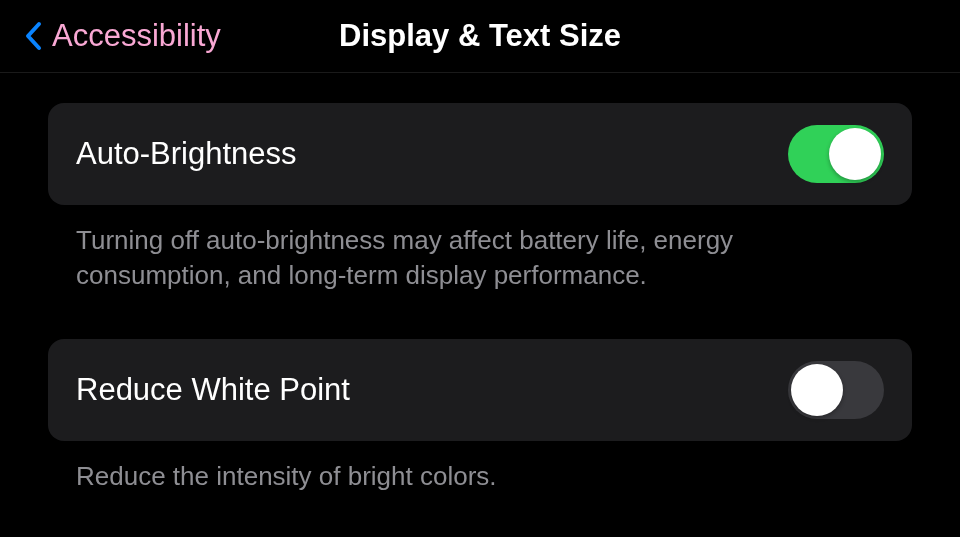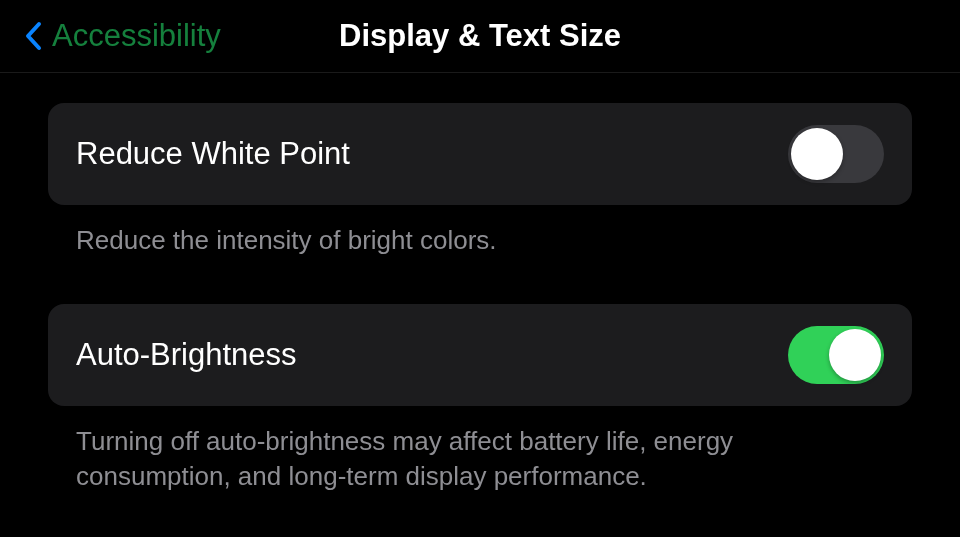--- a/index.html
+++ b/index.html
@@ -41,21 +41,21 @@
     }
     
     .back-chevron svg {
       width: 18px;
       height: 30px;
     }
     
     .back-label {
       font-size: 31px;
       font-weight: 400;
-      color: #15803d;
+      color: #f9a8d4;
     }
     
     .page-title {
       position: absolute;
       left: 50%;
       transform: translateX(-50%);
       font-size: 31px;
       font-weight: 700;
       color: #ffffff;
     }
@@ -137,31 +137,31 @@
     </span>
     <span class="back-label">Accessibility</span>
   </div>
   <div class="page-title">Display &amp; Text Size</div>
 </div>
 
 <div class="content">
 
   <div class="section">
     <div class="settings-row">
+      <span class="setting-label">Auto-Brightness</span>
+      <div class="toggle on">
+        <div class="toggle-knob"></div>
+      </div>
+    </div>
+    <div class="setting-description">Turning off auto-brightness may affect battery life, energy consumption, and long-term display performance.</div>
+  </div>
+
+  <div class="section">
+    <div class="settings-row">
       <span class="setting-label">Reduce White Point</span>
       <div class="toggle off">
         <div class="toggle-knob"></div>
       </div>
     </div>
     <div class="setting-description">Reduce the intensity of bright colors.</div>
   </div>
 
-  <div class="section">
-    <div class="settings-row">
-      <span class="setting-label">Auto-Brightness</span>
-      <div class="toggle on">
-        <div class="toggle-knob"></div>
-      </div>
-    </div>
-    <div class="setting-description">Turning off auto-brightness may affect battery life, energy consumption, and long-term display performance.</div>
-  </div>
-
 </div>
 
 </body></html>

